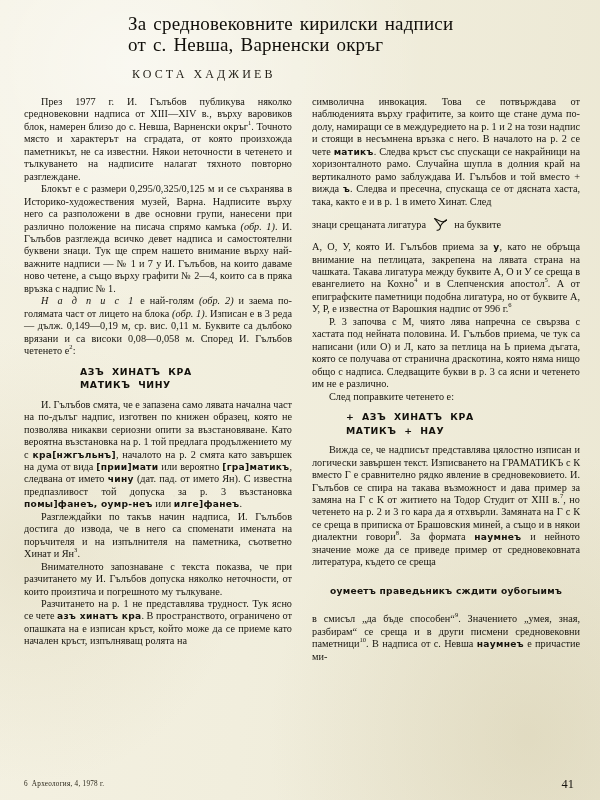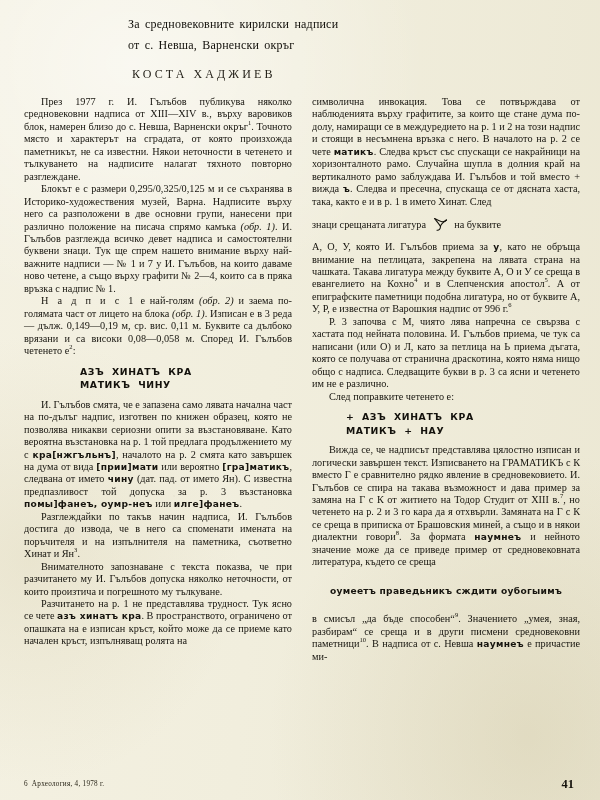--- a/index.html
+++ b/index.html
@@ -38,21 +38,21 @@
     bottom: 0;
   }
 
   
   .masthead {
     padding-top: 14px;
     padding-left: 104px;
     padding-right: 4px;
   }
   .doc-title {
-    font-size: 12px;
+    font-size: 19px;
     line-height: 20.5px;
     font-weight: normal;
     letter-spacing: 0.2px;
     margin: 0;
     text-align: left;
     color: #110f0a;
     word-spacing: 2px;
   }
   .doc-title .ln2 { display: block; }
   .byline {
@@ -81,21 +81,21 @@
     hyphens: manual;
     color: #16140e;
   }
   .col p {
     margin: 0;
     text-indent: 17px;
   }
   .col p.noindent { text-indent: 0; }
 
   
-  .spaced { letter-spacing: 2.1px; }
+  .spaced { letter-spacing: 2.1px; font-style: italic; }
 
   .ital { font-style: italic; }
 
   sup {
     font-size: 6.6px;
     line-height: 0;
     vertical-align: 5px;
   }
 
   
@@ -141,21 +141,21 @@
     letter-spacing: 0.25px;
     color: #2a2619;
     white-space: nowrap;
   }
   .footer-left .fnum { margin-right: 4px; }
   .folio {
     position: absolute;
     right: 6px;
     bottom: 8px;
     font-size: 12.4px;
-    font-weight: bold;
+    font-weight: normal;
     color: #15130d;
   }
 
   
   .speckle {
     position: absolute;
     inset: 0;
     pointer-events: none;
     opacity: 0.5;
     background-image:

